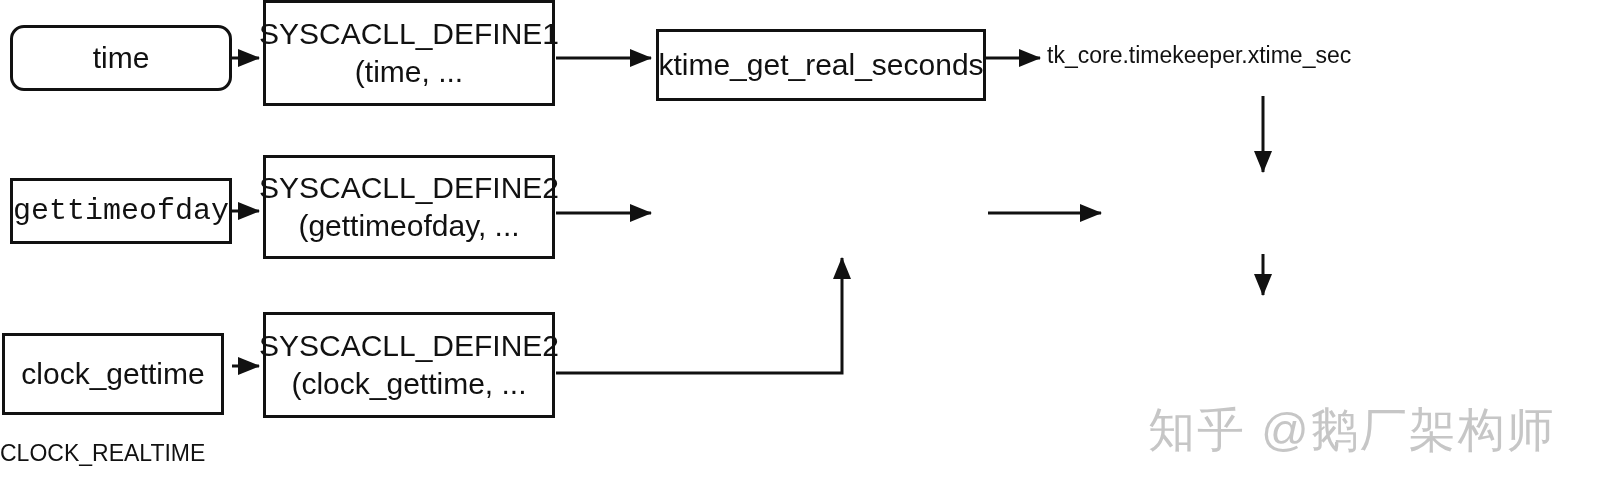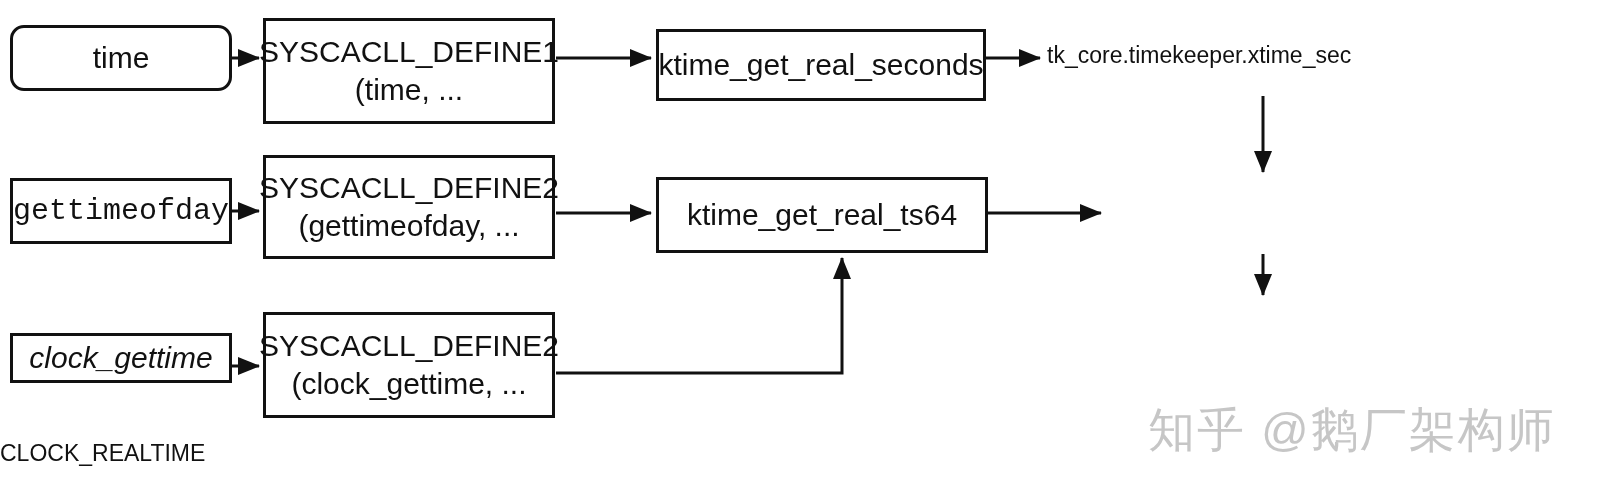--- a/index.html
+++ b/index.html
@@ -44,46 +44,43 @@
       <path d="M1263,254 L1263,295" marker-end="url(#ah)"></path>
       <path d="M232,366 L259,366" marker-end="url(#ah)"></path>
       <path d="M556,373 L842,373 L842,258" marker-end="url(#ah)"></path>
     </g>
   </svg>
 
   <div class="node" style="left:10px;top:25px;width:222px;height:66px;border-radius:14px;">
     <span>time</span>
   </div>
 
-  <div class="node" style="left:263px;top:18px;width:292px;height:106px;">
+  <div class="node" style="left:263px;top:0;width:292px;height:106px;">
     <span>SYSCACLL_DEFINE1</span>
     <span>(time, ...</span>
   </div>
 
   <div class="node" style="left:656px;top:29px;width:330px;height:72px;">
     <span>ktime_get_real_seconds</span>
   </div>
 
   <div class="freetext" style="left:1047px;top:42px;">tk_core.timekeeper.xtime_sec</div>
 
   <div class="node" style="left:10px;top:178px;width:222px;height:66px;font-family:Liberation Mono, monospace;">
     <span>gettimeofday</span>
   </div>
 
   <div class="node" style="left:263px;top:155px;width:292px;height:104px;">
     <span>SYSCACLL_DEFINE2</span>
     <span>(gettimeofday, ...</span>
   </div>
 
-  <div class="node" style="left:656px;top:177px;width:332px;height:76px;">
-    <span>ktime_get_real_ts64</span>
-  </div>
 
 
-  <div class="node" style="left:10px;top:333px;width:222px;height:50px;font-style:italic;">
+  <div class="node" style="left:2px;top:333px;width:222px;height:82px;">
     <span>clock_gettime</span>
   </div>
 
   <div class="node" style="left:263px;top:312px;width:292px;height:106px;">
     <span>SYSCACLL_DEFINE2</span>
     <span>(clock_gettime, ...</span>
   </div>
 
 
   <div class="freetext" style="left:0px;top:440px;">CLOCK_REALTIME</div>

